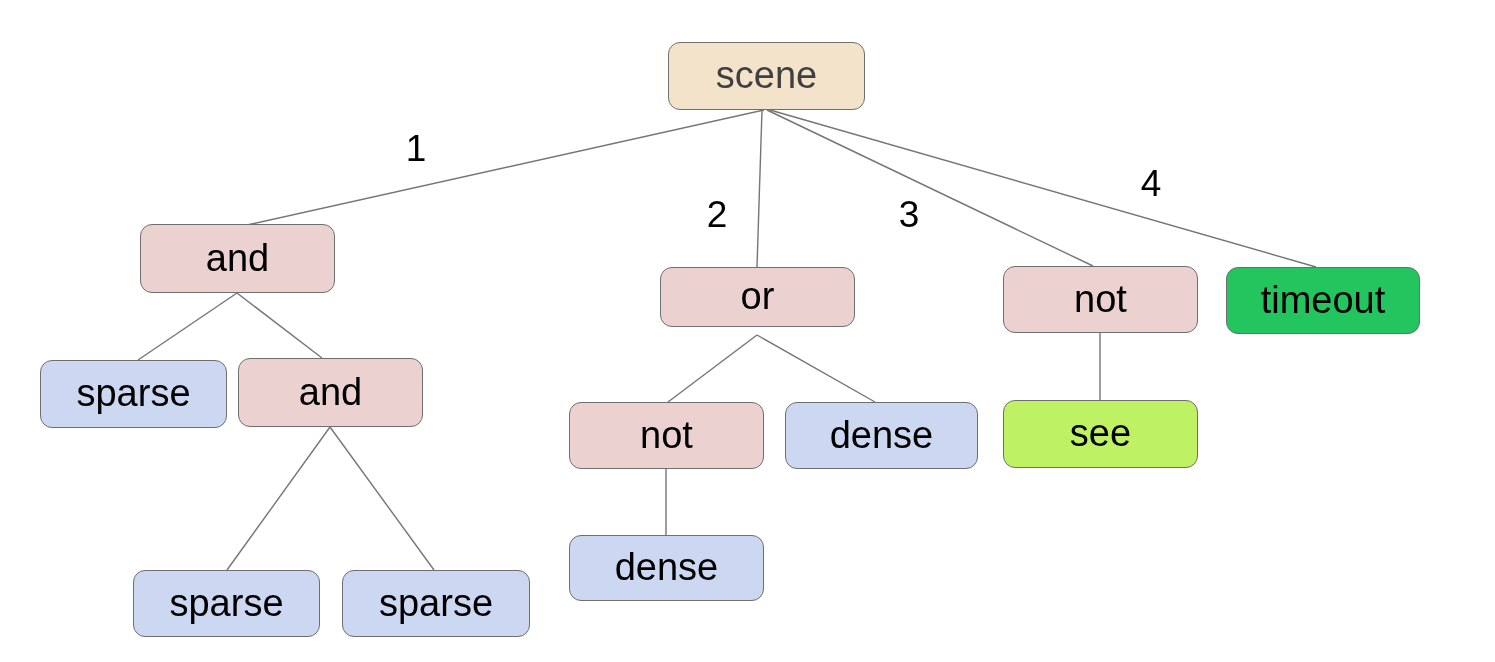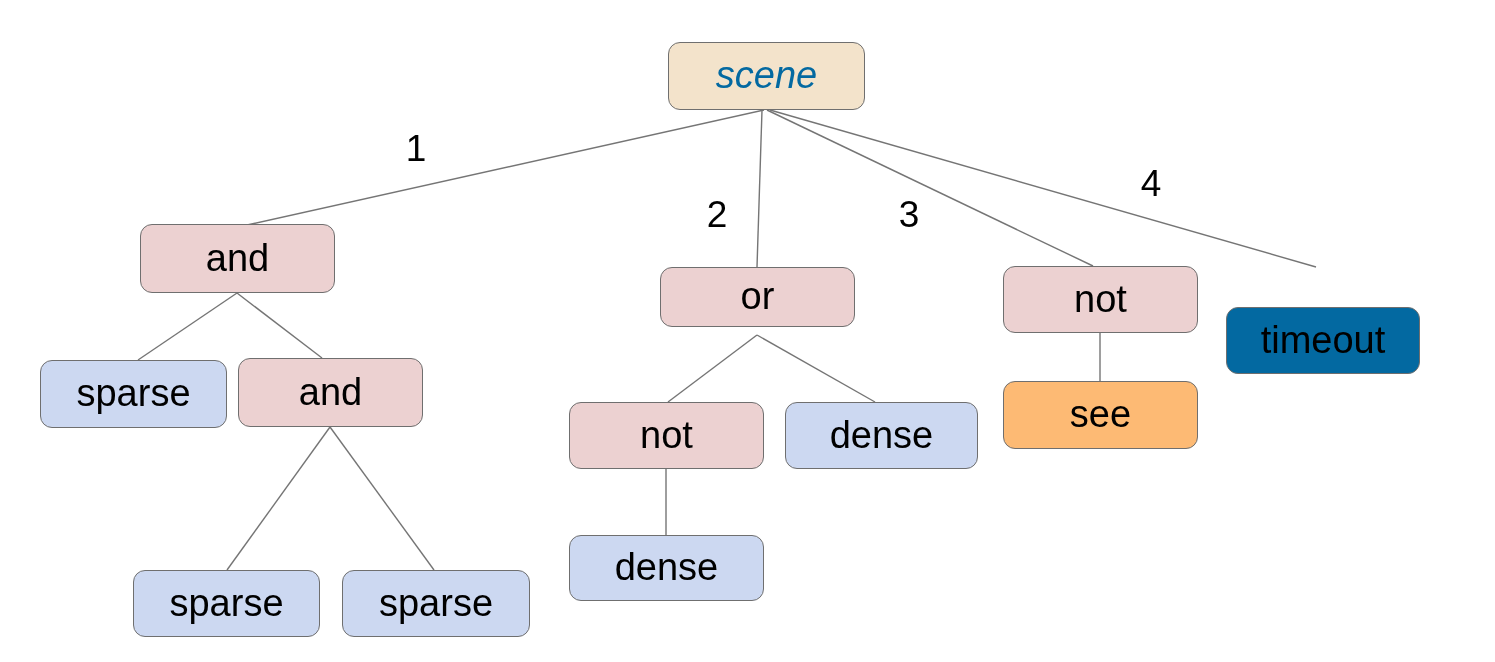--- a/index.html
+++ b/index.html
@@ -64,33 +64,33 @@
       <line x1="237" y1="293" x2="138" y2="360" stroke="#757575" stroke-width="1.4"></line>
       <line x1="237" y1="293" x2="322" y2="358" stroke="#757575" stroke-width="1.4"></line>
       <line x1="330" y1="427" x2="227" y2="570" stroke="#757575" stroke-width="1.4"></line>
       <line x1="330" y1="427" x2="434" y2="570" stroke="#757575" stroke-width="1.4"></line>
       <line x1="757" y1="335" x2="668" y2="402" stroke="#757575" stroke-width="1.4"></line>
       <line x1="757" y1="335" x2="875" y2="402" stroke="#757575" stroke-width="1.4"></line>
       <line x1="666" y1="469" x2="666" y2="535" stroke="#757575" stroke-width="1.4"></line>
       <line x1="1100" y1="333" x2="1100" y2="400" stroke="#757575" stroke-width="1.4"></line>
     </svg>
   <div id="node-layer" class="node-layer">
-      <div class="node" style="left: 668px; top: 42px; width: 197px; height: 68px; background: rgb(243, 227, 203); border: 1.5px solid rgb(111, 111, 111); color: #0369a1; font-style: italic;">
+      <div class="node" style="left: 668px; top: 42px; width: 197px; height: 68px; background: rgb(243, 227, 203); border: 1.5px solid rgb(111, 111, 111); color: #404040;">
         <span>scene</span>
       </div>
       <div class="node" style="left: 140px; top: 224px; width: 195px; height: 69px; background: rgb(236, 209, 209); border: 1.5px solid rgb(111, 111, 111); color: rgb(0, 0, 0);">
         <span>and</span>
       </div>
       <div class="node" style="left: 660px; top: 267px; width: 195px; height: 60px; background: rgb(236, 209, 209); border: 1.5px solid rgb(111, 111, 111); color: rgb(0, 0, 0);">
         <span>or</span>
       </div>
       <div class="node" style="left: 1003px; top: 266px; width: 195px; height: 67px; background: rgb(236, 209, 209); border: 1.5px solid rgb(111, 111, 111); color: rgb(0, 0, 0);">
         <span>not</span>
       </div>
-      <div class="node" style="left: 1226px; top: 267px; width: 194px; height: 67px; background: #0369a1; border: 1.5px solid rgb(111, 111, 111); color: rgb(0, 0, 0); margin-top: 40px;">
+      <div class="node" style="left: 1226px; top: 267px; width: 194px; height: 67px; background: #22c55e; border: 1.5px solid rgb(111, 111, 111); color: rgb(0, 0, 0);">
         <span>timeout</span>
       </div>
       <div class="node" style="left: 40px; top: 360px; width: 187px; height: 68px; background: rgb(204, 216, 241); border: 1.5px solid rgb(111, 111, 111); color: rgb(0, 0, 0);">
         <span>sparse</span>
       </div>
       <div class="node" style="left: 238px; top: 358px; width: 185px; height: 69px; background: rgb(236, 209, 209); border: 1.5px solid rgb(111, 111, 111); color: rgb(0, 0, 0);">
         <span>and</span>
       </div>
       <div class="node" style="left: 133px; top: 570px; width: 187px; height: 67px; background: rgb(204, 216, 241); border: 1.5px solid rgb(111, 111, 111); color: rgb(0, 0, 0);">
         <span>sparse</span>
@@ -100,21 +100,21 @@
       </div>
       <div class="node" style="left: 569px; top: 402px; width: 195px; height: 67px; background: rgb(236, 209, 209); border: 1.5px solid rgb(111, 111, 111); color: rgb(0, 0, 0);">
         <span>not</span>
       </div>
       <div class="node" style="left: 785px; top: 402px; width: 193px; height: 67px; background: rgb(204, 216, 241); border: 1.5px solid rgb(111, 111, 111); color: rgb(0, 0, 0);">
         <span>dense</span>
       </div>
       <div class="node" style="left: 569px; top: 535px; width: 195px; height: 66px; background: rgb(204, 216, 241); border: 1.5px solid rgb(111, 111, 111); color: rgb(0, 0, 0);">
         <span>dense</span>
       </div>
-      <div class="node" style="left: 1003px; top: 381px; width: 195px; height: 68px; background: #fdba74; border: 1.5px solid rgb(111, 111, 111); color: rgb(0, 0, 0);">
+      <div class="node" style="left: 1003px; top: 400px; width: 195px; height: 68px; background: #bef264; border: 1.5px solid rgb(111, 111, 111); color: rgb(0, 0, 0);">
         <span>see</span>
       </div>
     </div>
   <div id="edge-label-layer" class="edge-label-layer">
       <span class="edge-label" style="left: 416px; top: 148px; color: rgb(0, 0, 0);">1</span>
       <span class="edge-label" style="left: 717px; top: 214px; color: rgb(0, 0, 0);">2</span>
       <span class="edge-label" style="left: 909px; top: 214px; color: rgb(0, 0, 0);">3</span>
       <span class="edge-label" style="left: 1151px; top: 183px; color: rgb(0, 0, 0);">4</span>
     </div>
 </div>

